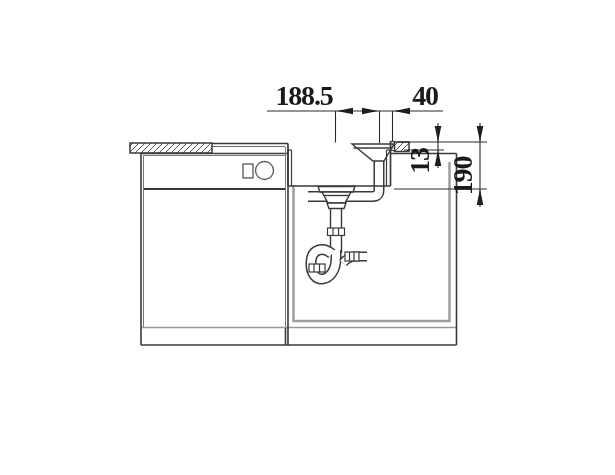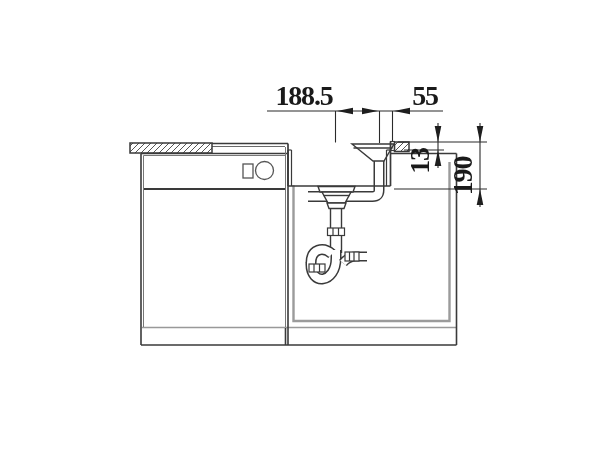--- a/index.html
+++ b/index.html
@@ -126,19 +126,19 @@
     <polygon points="394,111 410,107.7 410,114.3"></polygon>
     <polygon points="438,142 434.7,126 441.3,126"></polygon>
     <polygon points="438,150 434.7,166 441.3,166"></polygon>
     <polygon points="480,142 476.7,126 483.3,126"></polygon>
     <polygon points="480,189 476.7,205 483.3,205"></polygon>
   </g>
 </svg>
 
 <div class="dimlabel" style="left:258px;top:82px;width:92px;">188.5</div>
 
-<div class="dimlabel" style="left:398px;top:82px;width:54px;">55</div>
+<div class="dimlabel" style="left:398px;top:82px;width:54px;">40</div>
 
 <div class="dimlabel rot" style="left:400px;top:147px;width:40px;height:28px;">13</div>
 
 <div class="dimlabel rot" style="left:435px;top:162px;width:56px;height:28px;">190</div>
 
 </div>
 
 </body></html>

